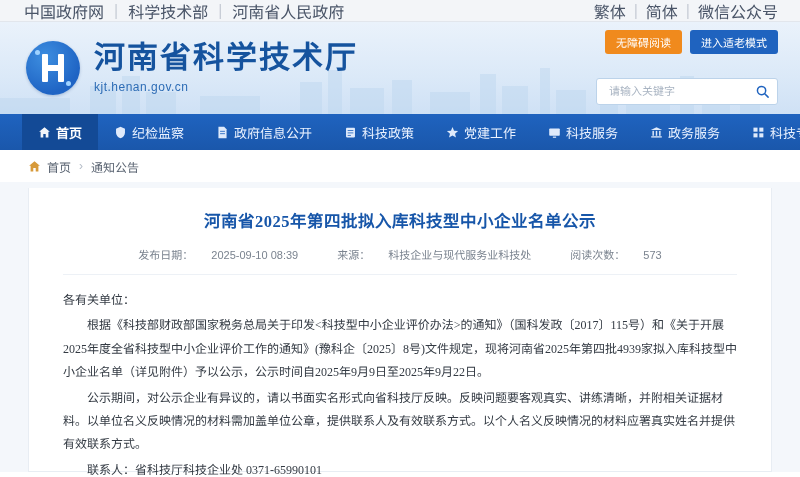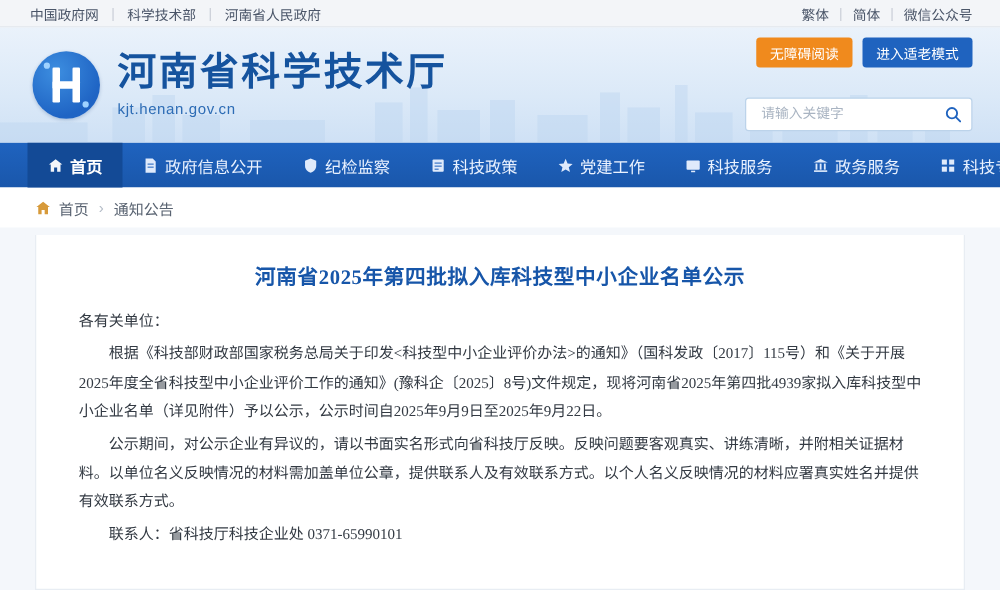--- a/index.html
+++ b/index.html
@@ -12,21 +12,21 @@
   }
   body { position: relative; }
 
   
   .topbar {
     height: 22px;
     background: #f3f5f8;
     border-bottom: 1px solid #e2e6ec;
     display: flex;
     align-items: center;
-    font-size: 11px;
+    font-size: 16px;
     color: #4a5568;
     padding: 0 14px;
   }
   .topbar .left { display: flex; align-items: center; }
   .topbar .left span.link { padding: 0 10px; cursor: pointer; }
   .topbar .left span.sep { color: #c8cdd6; }
   .topbar .right { margin-left: auto; display: flex; align-items: center; }
   .topbar .right span.link { padding: 0 8px; cursor: pointer; }
   .topbar .right span.sep { color: #c8cdd6; }
 
@@ -309,34 +309,34 @@
     <span class="nav-ico">
       <svg width="13" height="13" viewBox="0 0 16 16" fill="#ffffff">
           <path d="M8 1.6 1.4 7h1.8v7h3.3V9.8h3V14h3.3V7h1.8z"></path>
         </svg>
     </span>
     <span>首页</span>
   </div>
   <div class="nav-item">
     <span class="nav-ico">
       <svg width="13" height="13" viewBox="0 0 16 16" fill="#eaf2ff">
+          <path d="M8 1 2.5 3.3v5C2.5 11.6 5 14 8 15c3-1 5.5-3.4 5.5-6.7v-5z"></path>
+        </svg>
+    </span>
+    <span>纪检监察</span>
+  </div>
+  <div class="nav-item">
+    <span class="nav-ico">
+      <svg width="13" height="13" viewBox="0 0 16 16" fill="#eaf2ff">
           <path d="M3 1h7l3 3v11H3z"></path>
           <rect x="5" y="6" width="6" height="1" fill="#1f63bf"></rect>
           <rect x="5" y="9" width="6" height="1" fill="#1f63bf"></rect>
         </svg>
     </span>
     <span>政府信息公开</span>
-  </div>
-  <div class="nav-item">
-    <span class="nav-ico">
-      <svg width="13" height="13" viewBox="0 0 16 16" fill="#eaf2ff">
-          <path d="M8 1 2.5 3.3v5C2.5 11.6 5 14 8 15c3-1 5.5-3.4 5.5-6.7v-5z"></path>
-        </svg>
-    </span>
-    <span>纪检监察</span>
   </div>
   <div class="nav-item">
     <span class="nav-ico">
       <svg width="13" height="13" viewBox="0 0 16 16" fill="#eaf2ff">
           <rect x="2.5" y="2" width="11" height="12" rx="1"></rect>
           <rect x="4.5" y="5" width="7" height="1" fill="#1f63bf"></rect>
           <rect x="4.5" y="8" width="7" height="1" fill="#1f63bf"></rect>
           <rect x="4.5" y="11" width="4" height="1" fill="#1f63bf"></rect>
         </svg>
     </span>
@@ -392,20 +392,25 @@
   </span>
   <span>首页</span>
   <span class="sep">›</span>
   <span>通知公告</span>
 </div>
 
 <div class="page-bg">
   <div class="card">
     <div class="art-title">河南省2025年第四批拟入库科技型中小企业名单公示</div>
 
+    <div class="art-meta">
+      <span><span>发布日期：</span><span>2025-09-10 08:39</span></span>
+      <span><span>来源：</span><span>科技企业与现代服务业科技处</span></span>
+      <span><span>阅读次数：</span><span>573</span></span>
+    </div>
 
     <div class="art-body">
       <p>各有关单位：</p>
       <p class="indent">根据《科技部财政部国家税务总局关于印发&lt;科技型中小企业评价办法&gt;的通知》（国科发政〔2017〕115号）和《关于开展2025年度全省科技型中小企业评价工作的通知》(豫科企〔2025〕8号)文件规定，现将河南省2025年第四批4939家拟入库科技型中小企业名单（详见附件）予以公示，公示时间自2025年9月9日至2025年9月22日。</p>
       <p class="indent">公示期间，对公示企业有异议的，请以书面实名形式向省科技厅反映。反映问题要客观真实、讲练清晰，并附相关证据材料。以单位名义反映情况的材料需加盖单位公章，提供联系人及有效联系方式。以个人名义反映情况的材料应署真实姓名并提供有效联系方式。</p>
       <p class="pad">联系人：省科技厅科技企业处  0371-65990101</p>
 
     </div>
   </div>
 </div>

